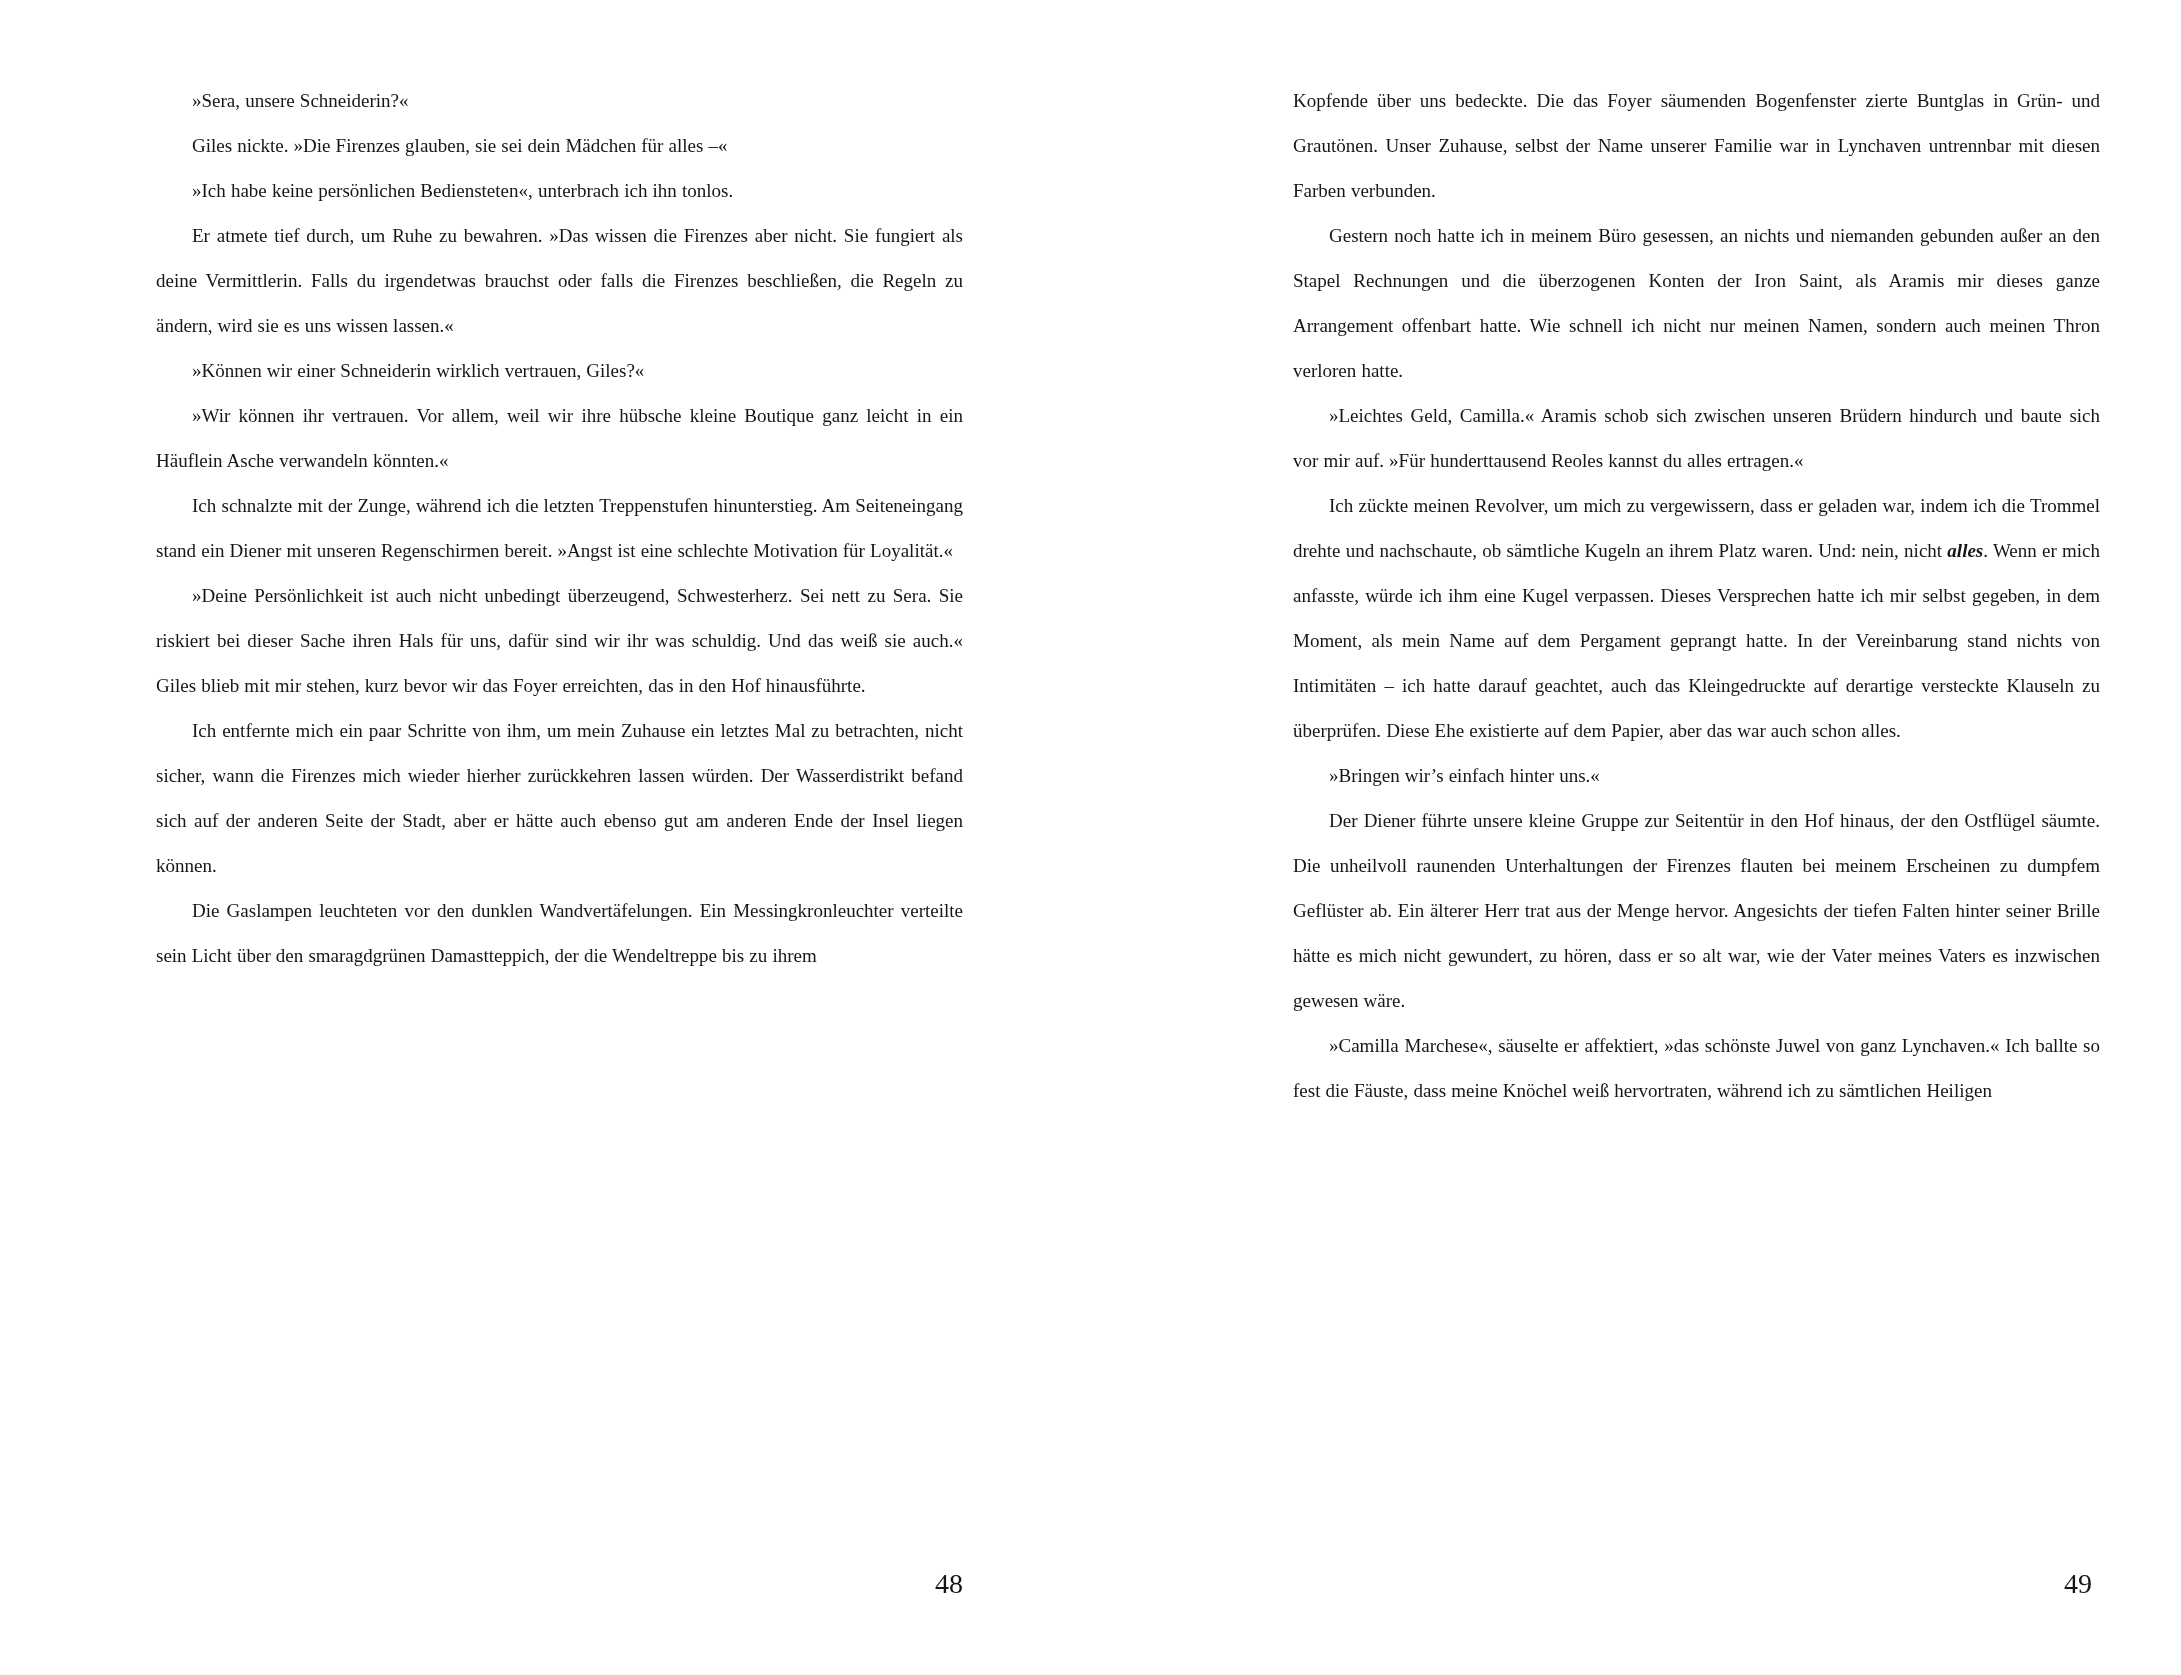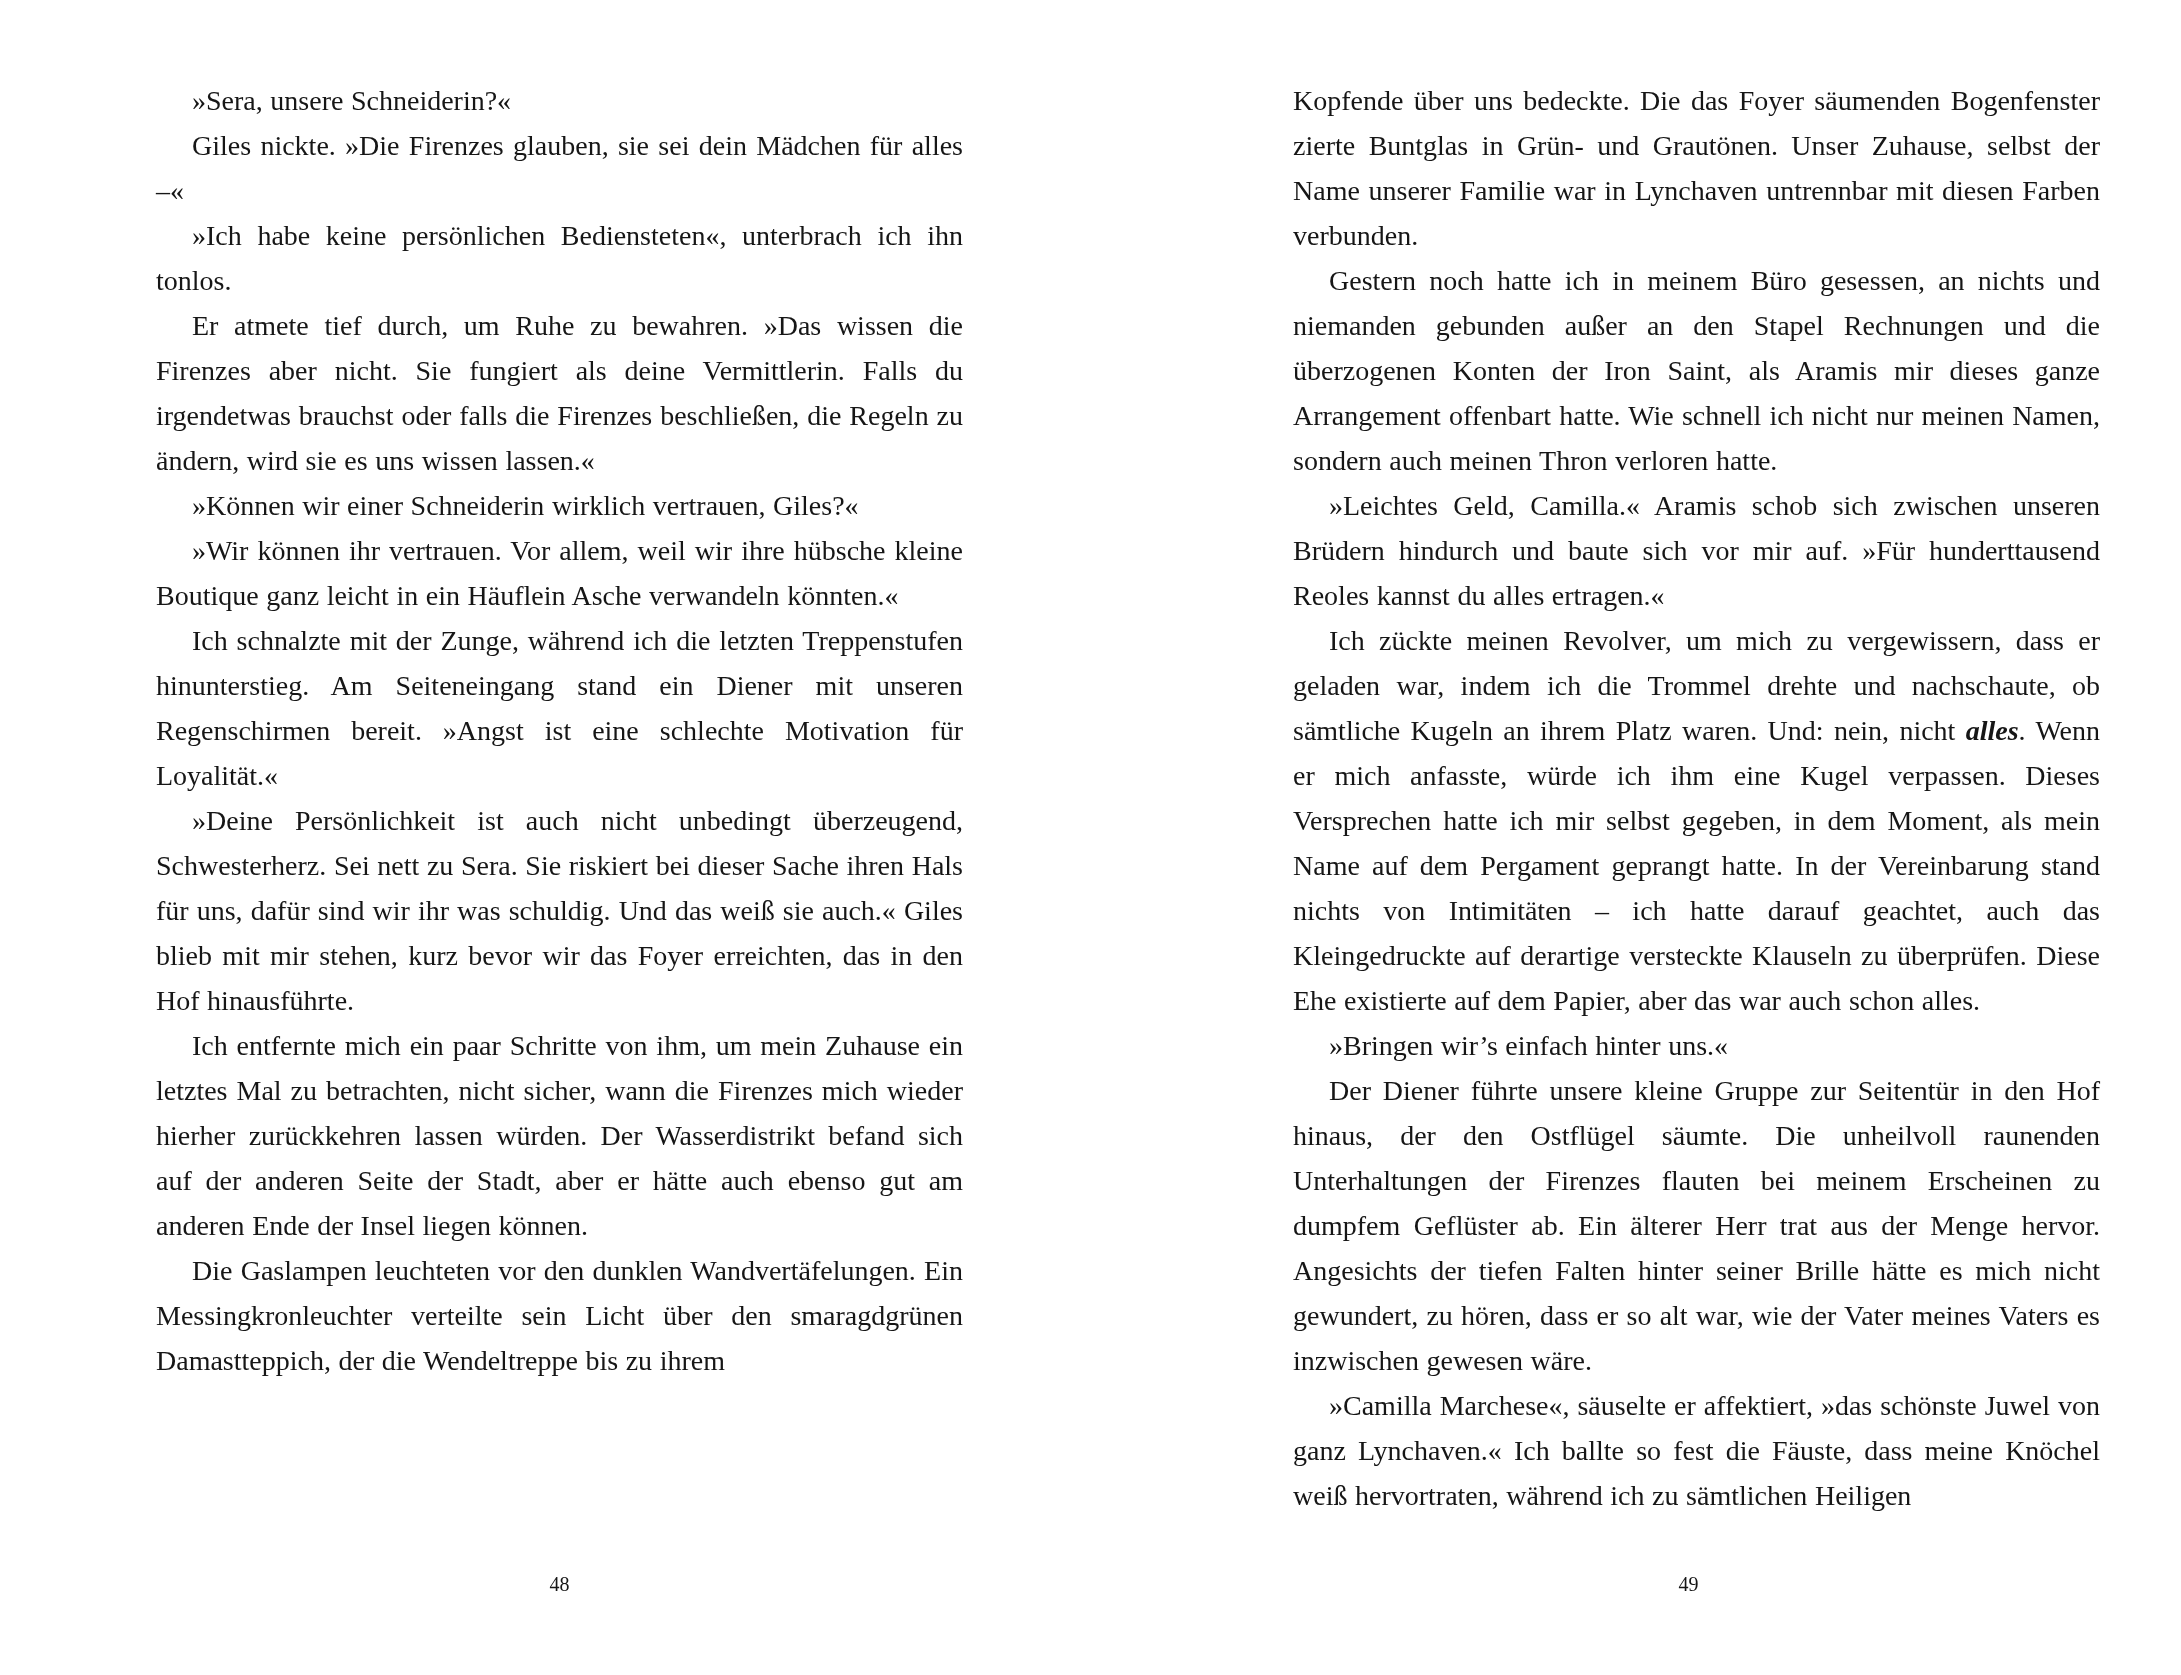--- a/index.html
+++ b/index.html
@@ -18,35 +18,35 @@
   }
   .page-text {
     position: absolute;
     top: 78px;
     width: 807px;
   }
   .page-text.left  { left: 156px; }
   .page-text.right { left: 1293px; }
   .para {
     margin: 0;
-    font-size: 28px;
+    font-size: 19px;
     line-height: 45px;
     text-align: justify;
     hyphens: auto;
     -webkit-hyphens: auto;
     word-spacing: 0.02em;
   }
   .para.indent { text-indent: 36px; }
   .italic { font-style: italic; font-weight: bold; }
   .page-number {
     position: absolute;
     top: 1566px;
     width: 807px;
-    text-align: center;
-    font-size: 20px;
+    text-align: right;
+    font-size: 28px;
     line-height: 36px;
   }
   .page-number.left  { left: 156px; }
   .page-number.right { left: 1285px; }
 </style>
 </head>
 <body>
 
 <div class="spread">
 

